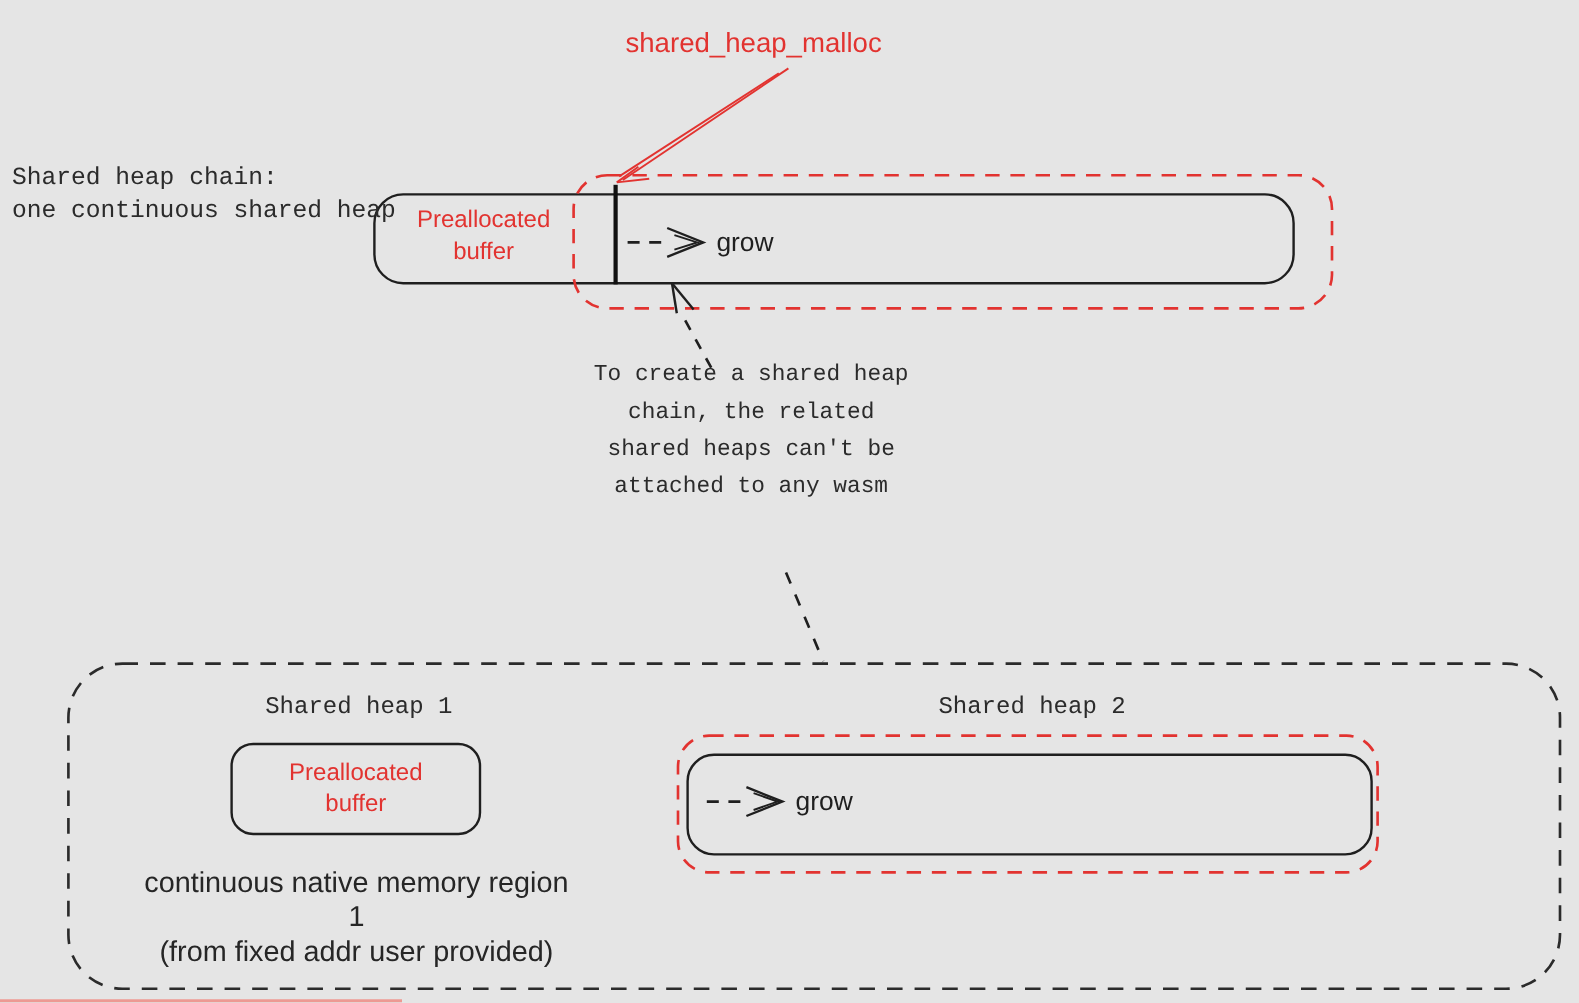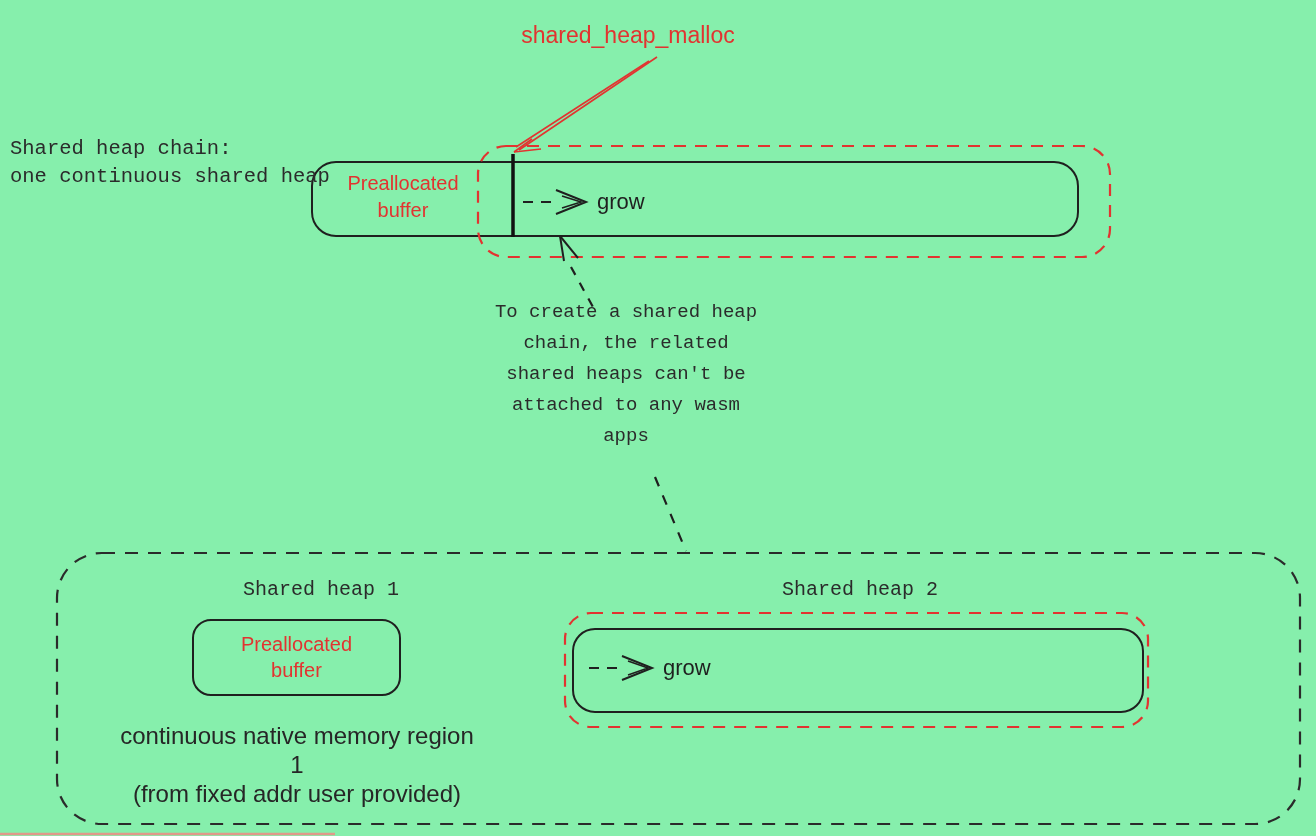--- a/index.html
+++ b/index.html
@@ -1,35 +1,35 @@
 <!DOCTYPE html>
 <html><head>
 <meta charset="utf-8">
 <style>
   html,body{margin:0;padding:0;}
   .canvas{
     position:relative;
     width:1316px;
     height:836px;
-    background:#86efac;
+    background:#e5e5e5;
     overflow:hidden;
     font-family:"DejaVu Sans", sans-serif;
   }
   svg.overlay{position:absolute;left:0;top:0;width:1316px;height:836px;}
   .txt{position:absolute;color:#2B2B2B;}
   .sketch{font-family:Liberation Mono, monospace;}
   .plain{font-family:"Liberation Sans", sans-serif;}
   .red{color:#E23330;}
   .center{text-align:center;}
   .malloc-label{left:518px;top:22px;width:220px;font-size:23px;}
   .side-note{left:10px;top:135px;width:330px;font-size:20.5px;line-height:28px;}
   .prealloc-1{left:322px;top:170px;width:162px;font-size:20px;line-height:27px;}
   .grow-1{left:597px;top:189px;font-size:22px;color:#1F1F1F;}
   .middle-note{left:450px;top:297px;width:352px;font-size:19px;line-height:31px;}
-  .heap1-title{left:199px;top:578px;width:200px;font-size:20px;text-align:right;}
+  .heap1-title{left:199px;top:578px;width:200px;font-size:20px;}
   .prealloc-2{left:203px;top:631px;width:187px;font-size:20px;line-height:26px;}
   .caption-1{left:117px;top:721px;width:360px;font-size:24px;line-height:29px;color:#262626;}
   .heap2-title{left:760px;top:578px;width:200px;font-size:20px;}
   .grow-2{left:663px;top:655px;font-size:22px;color:#1F1F1F;}
   .caption-2{left:692px;top:749px;width:360px;font-size:21.5px;line-height:29px;color:#262626;}
 </style>
 </head>
 <body>
 
 <div class="canvas">
@@ -92,21 +92,20 @@
     <div>buffer</div>
   </div>
 
   <div class="txt plain grow-1">grow</div>
 
   <div class="txt sketch center middle-note">
     <div>To create a shared heap</div>
     <div>chain, the related</div>
     <div>shared heaps can't be</div>
     <div>attached to any wasm</div>
-    <div>apps</div>
   </div>
 
   <div class="txt sketch center heap1-title">Shared heap 1</div>
 
   <div class="txt plain red center prealloc-2">
     <div>Preallocated</div>
     <div>buffer</div>
   </div>
 
   <div class="txt plain center caption-1">

